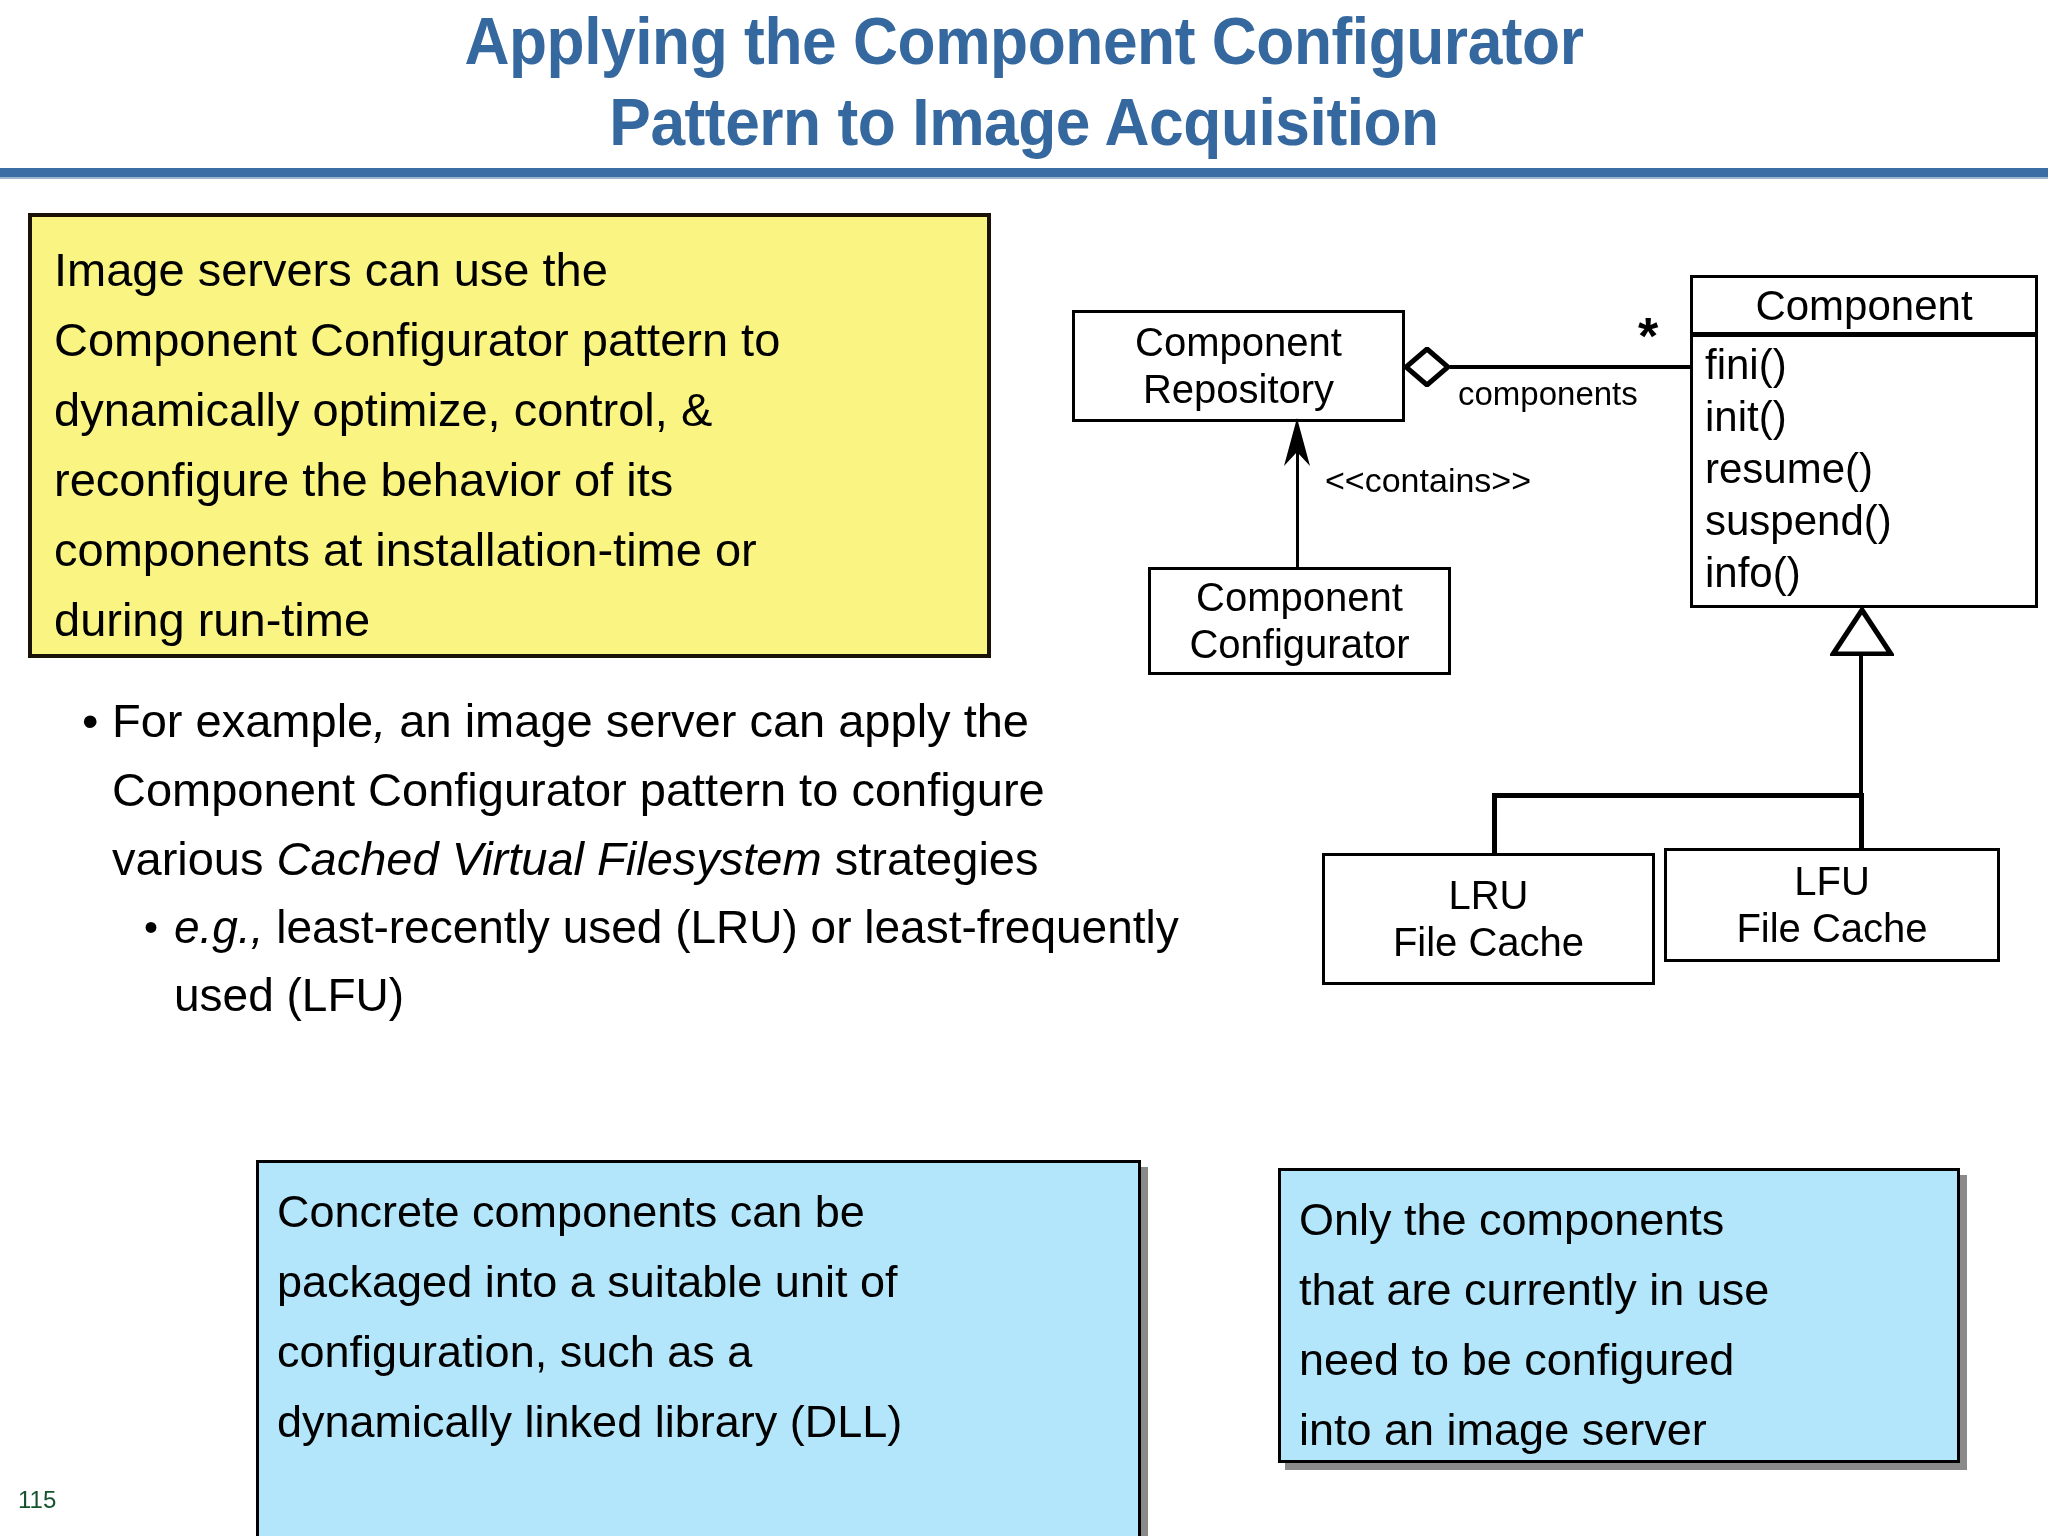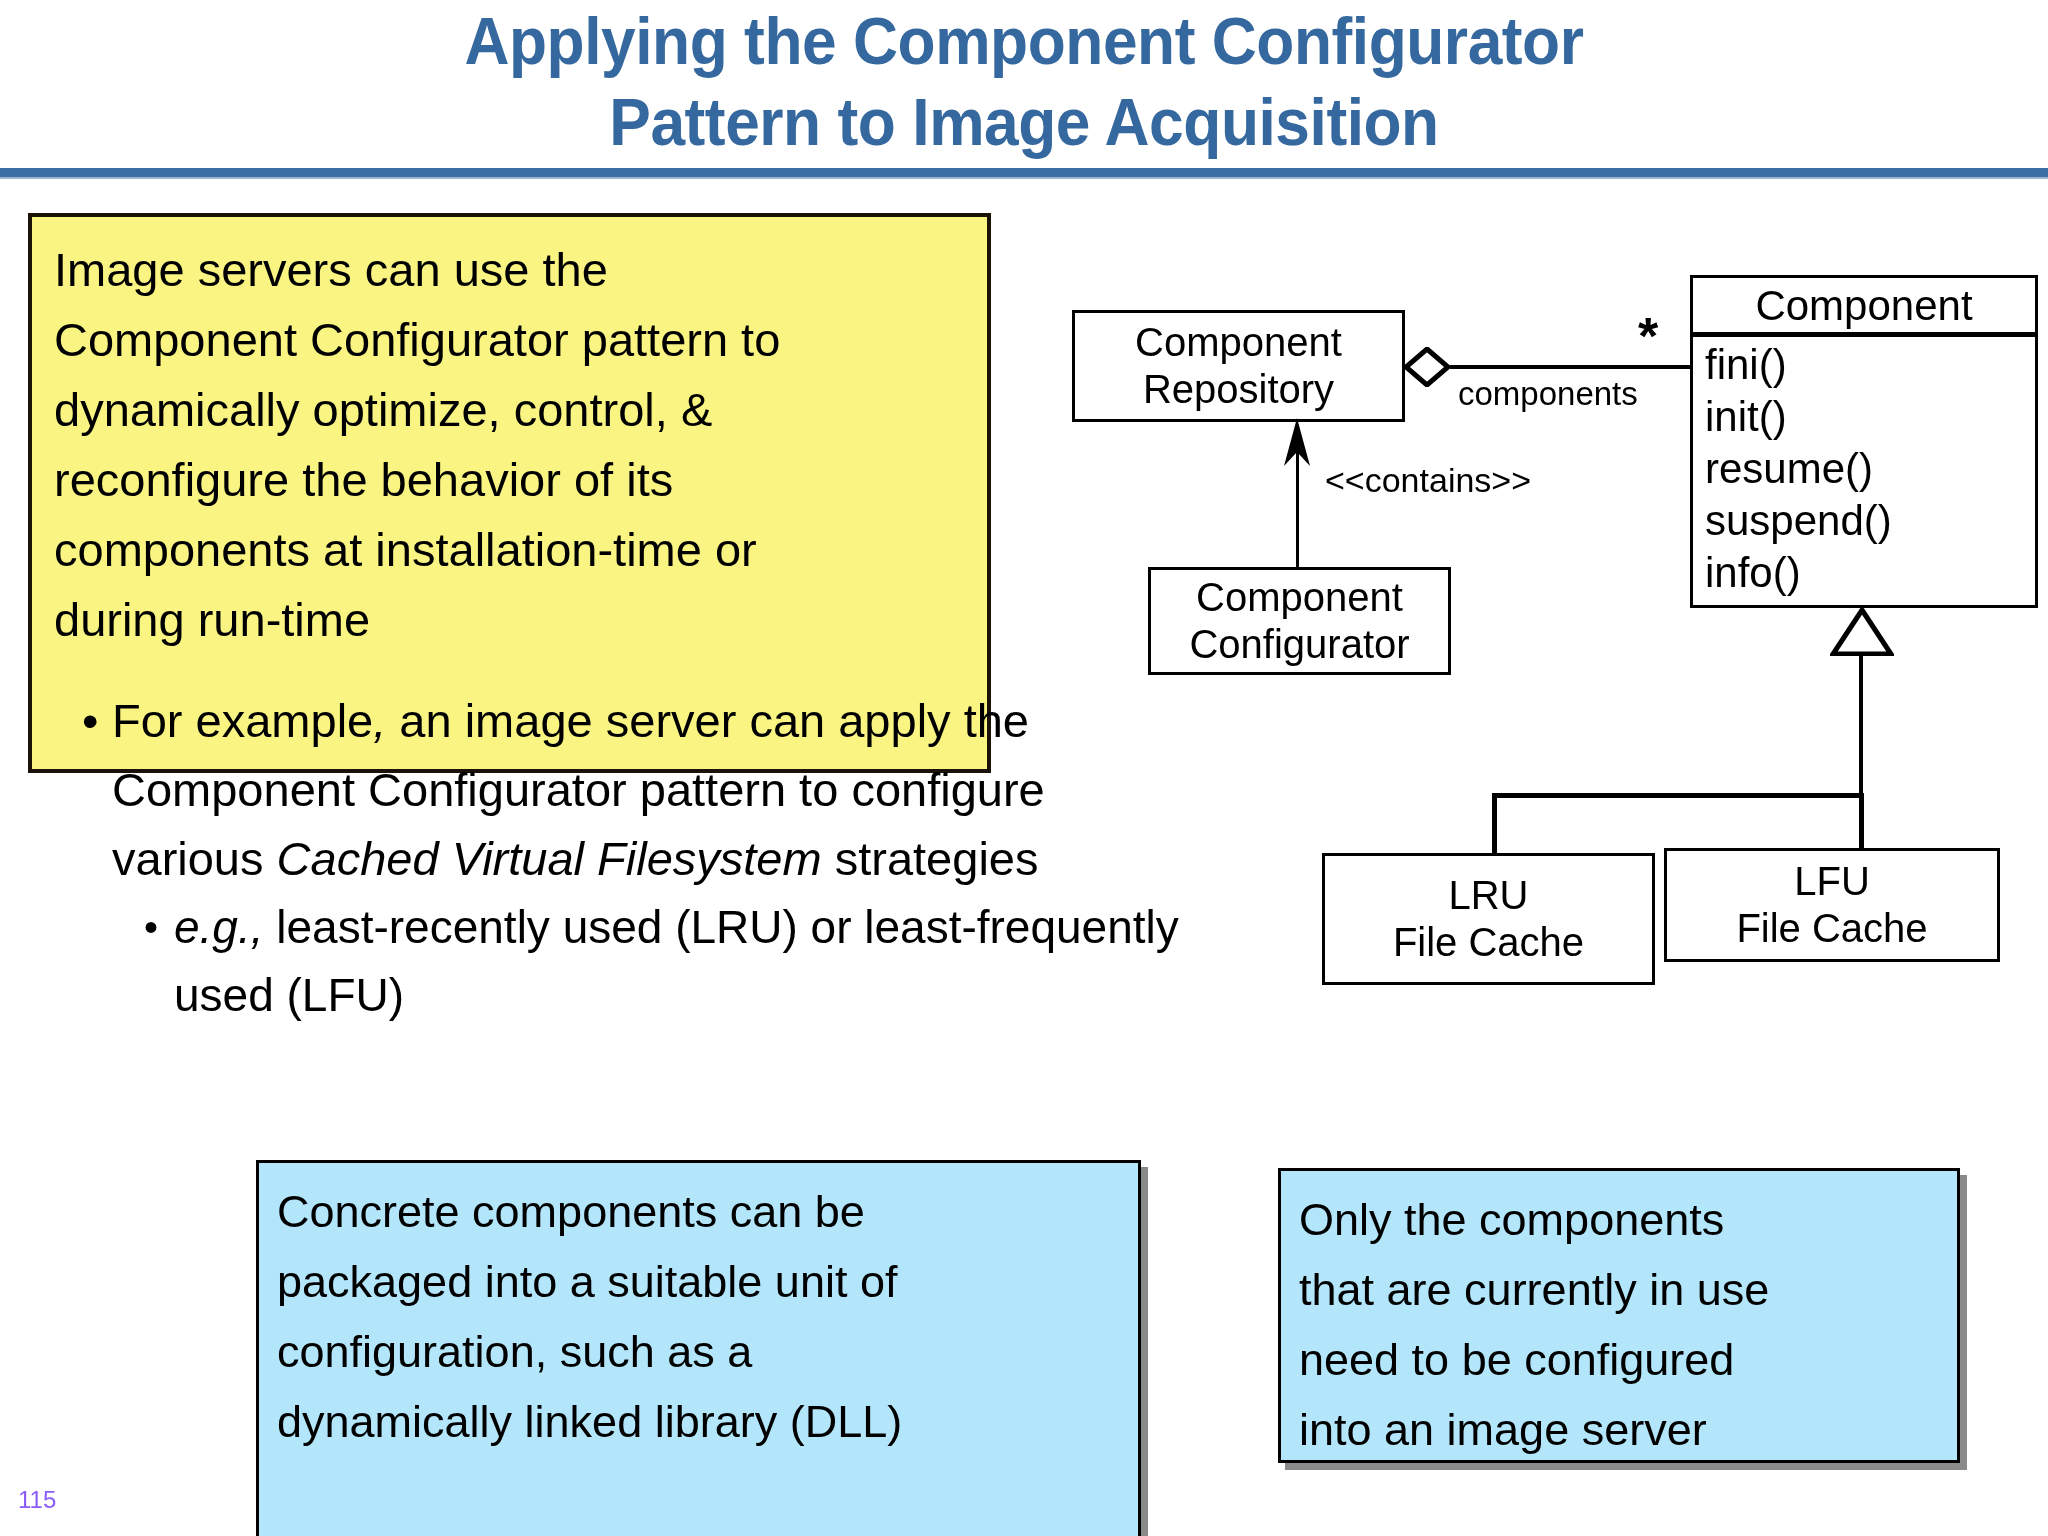--- a/index.html
+++ b/index.html
@@ -53,21 +53,21 @@
     height: 2px;
     background: #9fb8d0;
   }
 
   
   #yellow-box {
     position: absolute;
     left: 28px;
     top: 213px;
     width: 963px;
-    height: 560px;
+    height: 445px;
     background: #FAF582;
     border: 4px solid #1a1206;
     box-sizing: border-box;
     padding: 18px 22px 10px 22px;
   }
   #yellow-box p {
     margin: 0;
     font-size: 47px;
     line-height: 70px;
     white-space: pre-line;
@@ -128,21 +128,21 @@
   #blue-box-left  { left: 256px;  top: 1160px; width: 885px; height: 379px; }
   #blue-box-right { left: 1278px; top: 1168px; width: 682px; height: 295px; }
 
   
   #page-number {
     position: absolute;
     left: 18px;
     top: 1486px;
     font-size: 24px;
     line-height: 28px;
-    color: #8b5cf6;
+    color: #14532d;
   }
 
   
   #uml {
     position: absolute;
     left: 1060px;
     top: 250px;
     width: 988px;
     height: 800px;
   }

